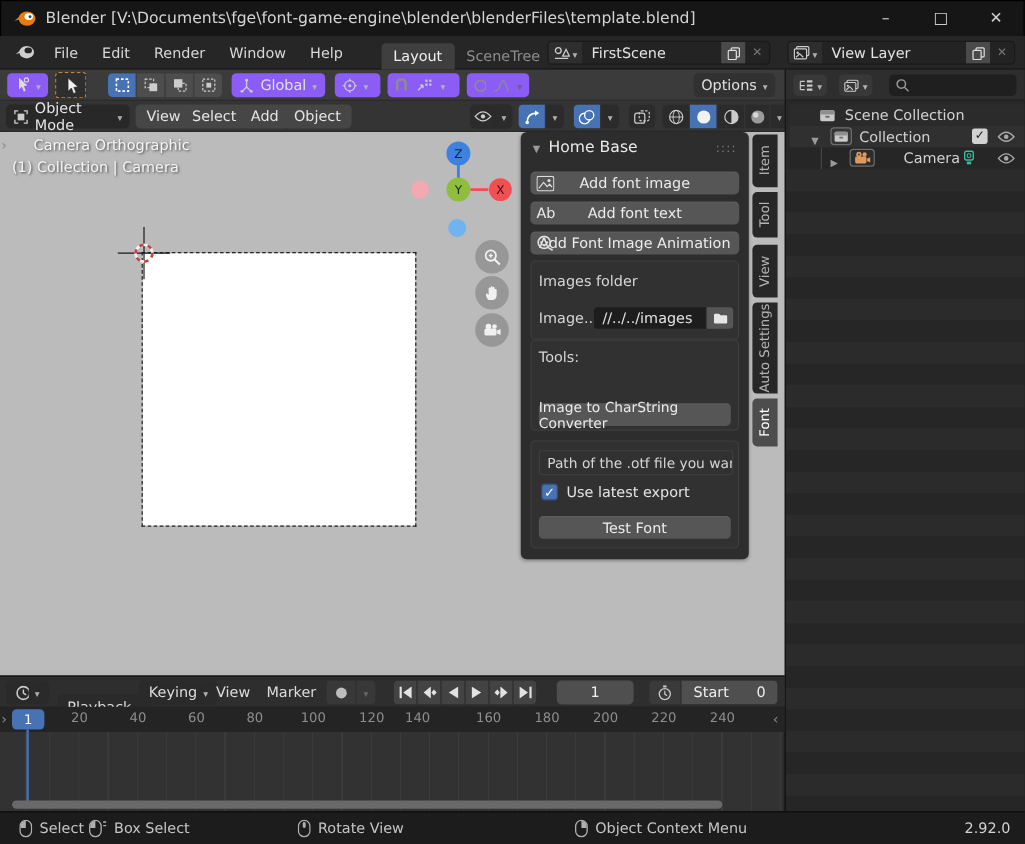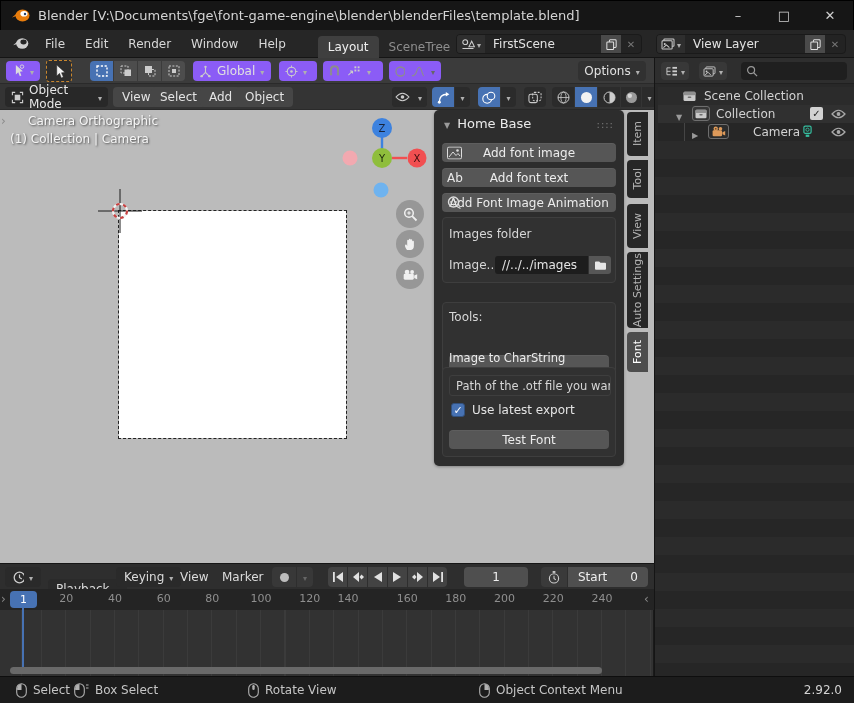--- a/index.html
+++ b/index.html
@@ -447,21 +447,21 @@
         <span style="width:46px; color:#d6d6d6;">Image...</span>
         <span class="pinput">//../../images</span>
         <span class="pfolder">
           <svg width="13" height="11" viewBox="0 0 14 12">
               <path d="M1 2.5 Q1 1.5 2 1.5 L5.5 1.5 L7 3 L12 3 Q13 3 13 4 L13 9.5 Q13 10.5 12 10.5 L2 10.5 Q1 10.5 1 9.5 Z" fill="#e6e6e6"></path>
             </svg>
         </span>
       </div>
     </div>
 
-    <div class="pbox" style="top:192px; height:76px;">
+    <div class="pbox" style="top:173px; height:76px;">
       <span class="plabel" style="left:6px; top:7px;">Tools:</span>
       <div class="pbtn" style="left:6px; width:160px; top:52px; font-size:11.5px;">
         <span>Image to CharString Converter</span>
       </div>
     </div>
 
     <div class="pbox" style="top:257px; height:90px;">
       <div class="lblbox" style="top:7px;">Path of the .otf file you want to ...</div>
       <div class="row" style="position:absolute; left:8px; top:35px; gap:7px;">
         <span class="cbx"></span>

